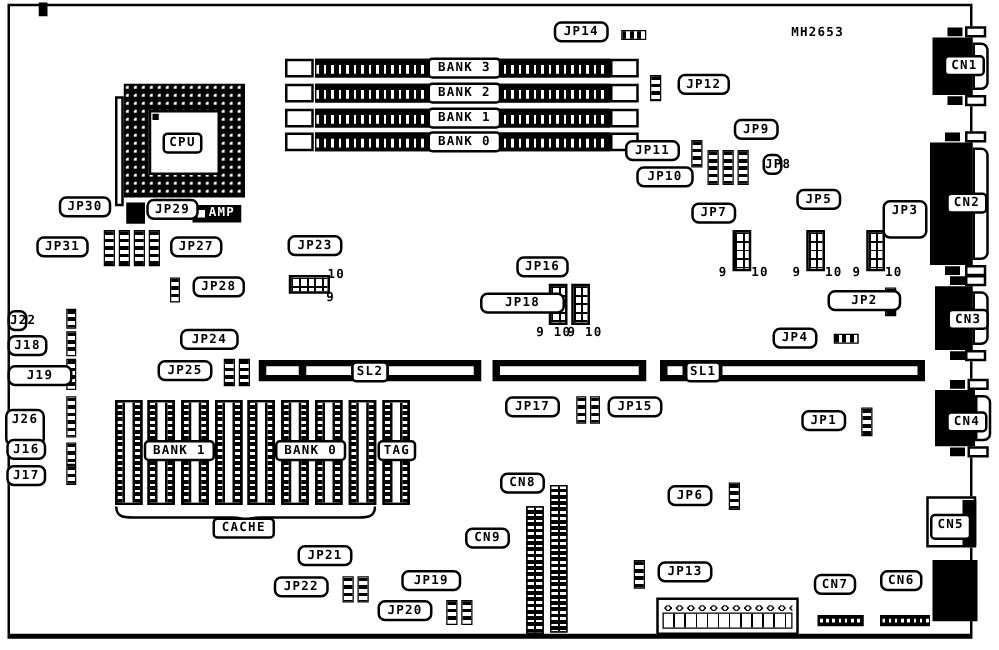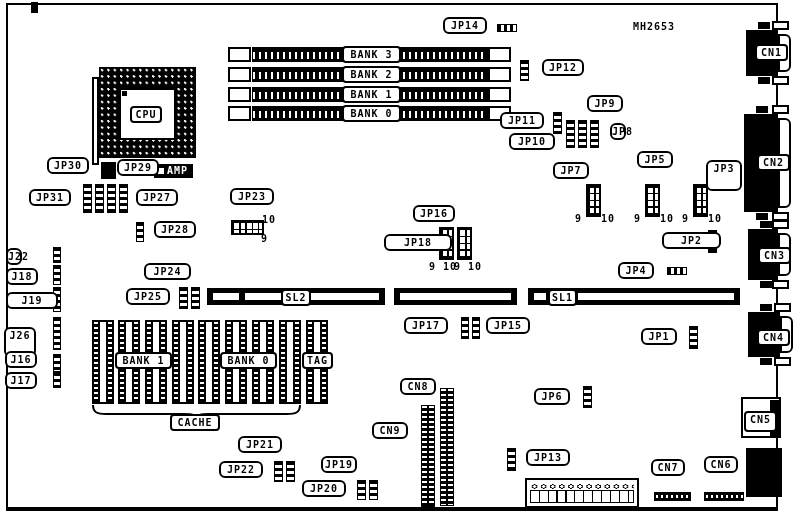--- a/index.html
+++ b/index.html
@@ -221,21 +221,21 @@
     <div class="abs callout" style="left: 4px; top: 327px; width: 32px; height: 30px;">J26</div>
     <div class="abs callout" style="left: 5px; top: 351px; width: 32px; height: 17px;">J16</div>
     <div class="abs callout" style="left: 5px; top: 372px; width: 32px; height: 17px;">J17</div>
     <div class="abs callout" style="left: 144px; top: 263px; width: 47px; height: 17px;">JP24</div>
     <div class="abs callout" style="left: 126px; top: 288px; width: 44px; height: 17px;">JP25</div>
     <div class="abs callout" style="left: 404px; top: 317px; width: 44px; height: 17px;">JP17</div>
     <div class="abs callout" style="left: 486px; top: 317px; width: 44px; height: 17px;">JP15</div>
     <div class="abs callout" style="left: 641px; top: 328px; width: 36px; height: 17px;">JP1</div>
     <div class="abs callout" style="left: 238px; top: 436px; width: 44px; height: 17px;">JP21</div>
     <div class="abs callout" style="left: 219px; top: 461px; width: 44px; height: 17px;">JP22</div>
-    <div class="abs callout" style="left: 321px; top: 456px; width: 36px; height: 17px;">JP19</div>
+    <div class="abs callout" style="left: 321px; top: 456px; width: 48px; height: 17px;">JP19</div>
     <div class="abs callout" style="left: 302px; top: 480px; width: 44px; height: 17px;">JP20</div>
     <div class="abs callout" style="left: 534px; top: 388px; width: 36px; height: 17px;">JP6</div>
     <div class="abs callout" style="left: 526px; top: 449px; width: 44px; height: 17px;">JP13</div>
     <div class="abs callout" style="left: 400px; top: 378px; width: 36px; height: 17px;">CN8</div>
     <div class="abs callout" style="left: 372px; top: 422px; width: 36px; height: 17px;">CN9</div>
     <div class="abs callout" style="left: 651px; top: 459px; width: 34px; height: 17px;">CN7</div>
     <div class="abs callout" style="left: 704px; top: 456px; width: 34px; height: 17px;">CN6</div>
     <div class="abs txt" style="left: 262px; top: 214px;">10</div>
     <div class="abs txt" style="left: 261px; top: 233px;">9</div>
     <div class="abs txt" style="left: 429px; top: 261px;">9 10</div>

